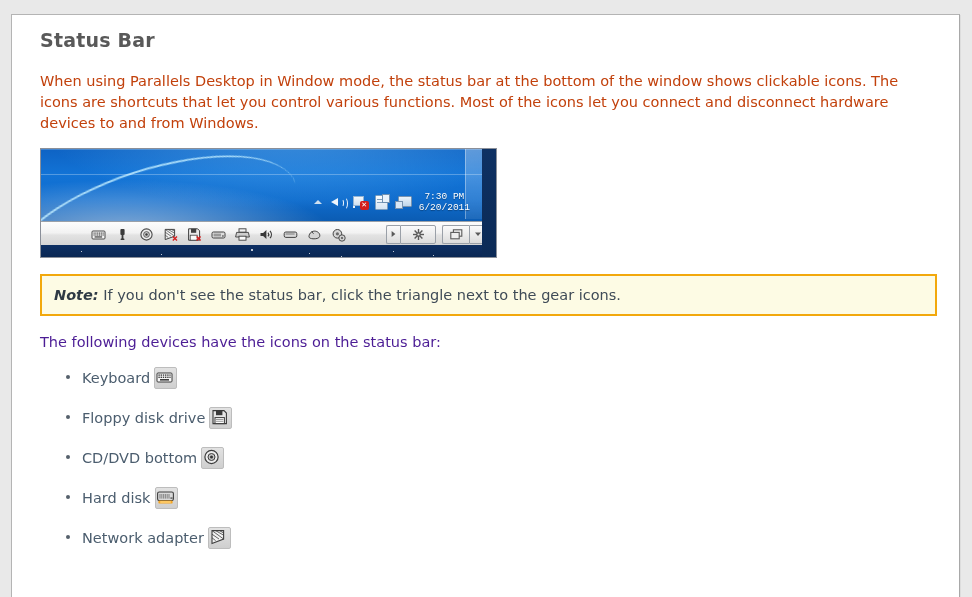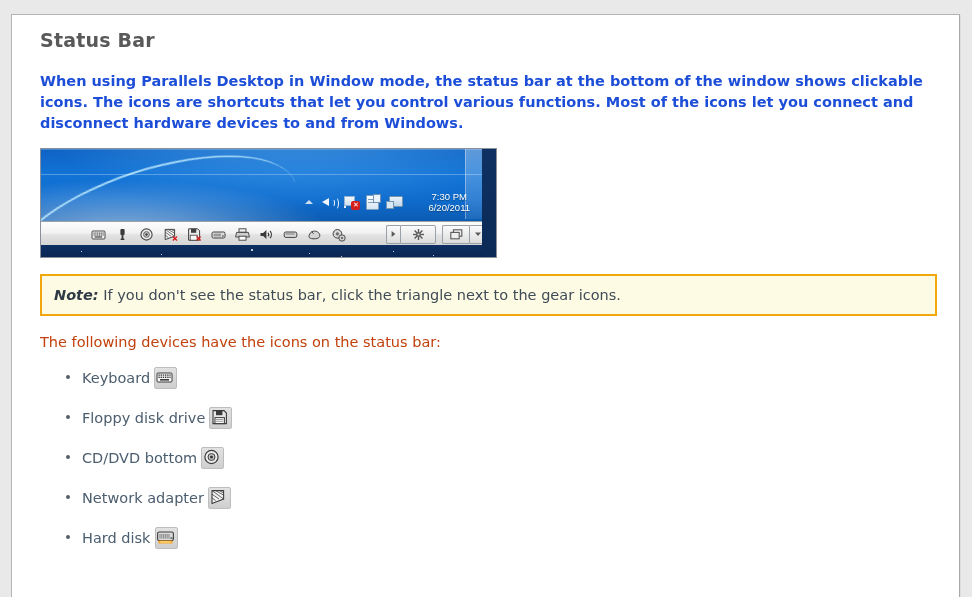--- a/index.html
+++ b/index.html
@@ -25,23 +25,23 @@
     font-size:19px;
     font-weight:bold;
     color:#595959;
     letter-spacing:.2px;
   }
 
   p.body-text{
     margin:0 0 14px 0;
     font-size:14.5px;
     line-height:21px;
-    color:#c2410c;
-  }
-  p.body-text.lead{color:#1d4ed8;font-weight:bold;}
+    color:#4c1d95;
+  }
+  p.body-text.lead{color:#c2410c;}
 
   
   .shot{
     position:relative;
     width:457px;height:110px;
     margin:2px 0 16px 0;
     border:1px solid #8a8f99;
     box-sizing:border-box;
     overflow:hidden;
     background:#0a2d63;
@@ -124,21 +124,21 @@
     position:absolute;right:-2px;top:-1px;width:6px;height:7px;background:#eaf3fb;border:1px solid #6f90b0;
   }
   .pcicon{position:relative;width:15px;height:13px;}
   .pcicon .mon{
     position:absolute;left:3px;top:0;width:12px;height:9px;
     background:linear-gradient(180deg,#eaf3fb,#bfd6ea);border:1px solid #7893b0;border-radius:1px;
   }
   .pcicon .plug{position:absolute;left:0;top:5px;width:6px;height:6px;background:#d9e8f6;border:1px solid #7893b0;}
   .clock{
     color:#ffffff;font-size:9.5px;line-height:11.5px;text-align:center;
-    margin-left:20px;font-family:Liberation Sans, sans-serif;
+    margin-left:2px;font-family:Liberation Mono, monospace;
     text-shadow:0 1px 1px rgba(0,0,0,.35);
   }
 
   
   .statusbar{
     position:absolute;left:0;right:0;top:72px;height:24px;
     background:linear-gradient(180deg,#fdfdfd 0%,#f2f2f2 45%,#e2e2e2 55%,#d4d4d4 100%);
     border-top:1px solid #9aa0a8;
     border-bottom:1px solid #7d848c;
     display:flex;align-items:center;
@@ -459,44 +459,44 @@
         <span class="devicon">
           <svg width="19" height="18" viewBox="0 0 19 18">
             <circle cx="9.5" cy="9" r="6.6" fill="#ededed" stroke="#3d3d3d" stroke-width="1.2"></circle>
             <circle cx="9.5" cy="9" r="3.5" fill="#c4c4c4" stroke="#3d3d3d" stroke-width="1"></circle>
             <circle cx="9.5" cy="9" r="1.5" fill="#333333"></circle>
           </svg>
         </span>
       </li>
 
       <li>
-        <span>Network adapter</span>
-        <span class="devicon">
-          <svg width="19" height="18" viewBox="0 0 19 18">
-            <path d="M3 15.4 L3 2.6 L14.6 2.6 L14.6 11 Z" fill="#f2f2f2" stroke="#3f3f3f" stroke-width="1.1"></path>
-            <path d="M3 2.6 L14.6 11 M3 6.2 L10 11 M3 9.8 L6.6 12.6 M6.6 2.6 L14.6 7.2 M10.6 2.6 L14.6 5" stroke="#3f3f3f" stroke-width=".8" fill="none"></path>
-          </svg>
-        </span>
-      </li>
-
-      <li>
         <span>Hard disk</span>
         <span class="devicon">
           <svg width="19" height="18" viewBox="0 0 19 18">
             <rect x="1.6" y="4" width="15.8" height="8.6" rx="1.6" fill="#d9d9d9" stroke="#3f3f3f" stroke-width="1.1"></rect>
             <g fill="#8f8f8f">
               <rect x="3.4" y="6" width="1.2" height="4.6"></rect>
                 <rect x="5.2" y="6" width="1.2" height="4.6"></rect>
               <rect x="7" y="6" width="1.2" height="4.6"></rect>
                 <rect x="8.8" y="6" width="1.2" height="4.6"></rect>
               <rect x="10.6" y="6" width="1.2" height="4.6"></rect>
                 <rect x="12.4" y="6" width="1.2" height="4.6"></rect>
             </g>
             <rect x="14.4" y="9.4" width="2.2" height="1.4" fill="#5a5a5a"></rect>
             <rect x="2.4" y="12.6" width="14.2" height="3" rx="1.2" fill="#f5a623"></rect>
             <rect x="4" y="13.2" width="11" height="1.6" rx=".8" fill="#ffd37a"></rect>
           </svg>
         </span>
       </li>
 
+      <li>
+        <span>Network adapter</span>
+        <span class="devicon">
+          <svg width="19" height="18" viewBox="0 0 19 18">
+            <path d="M3 15.4 L3 2.6 L14.6 2.6 L14.6 11 Z" fill="#f2f2f2" stroke="#3f3f3f" stroke-width="1.1"></path>
+            <path d="M3 2.6 L14.6 11 M3 6.2 L10 11 M3 9.8 L6.6 12.6 M6.6 2.6 L14.6 7.2 M10.6 2.6 L14.6 5" stroke="#3f3f3f" stroke-width=".8" fill="none"></path>
+          </svg>
+        </span>
+      </li>
+
     </ul>
   </div>
 </div>
 
 </body></html>

